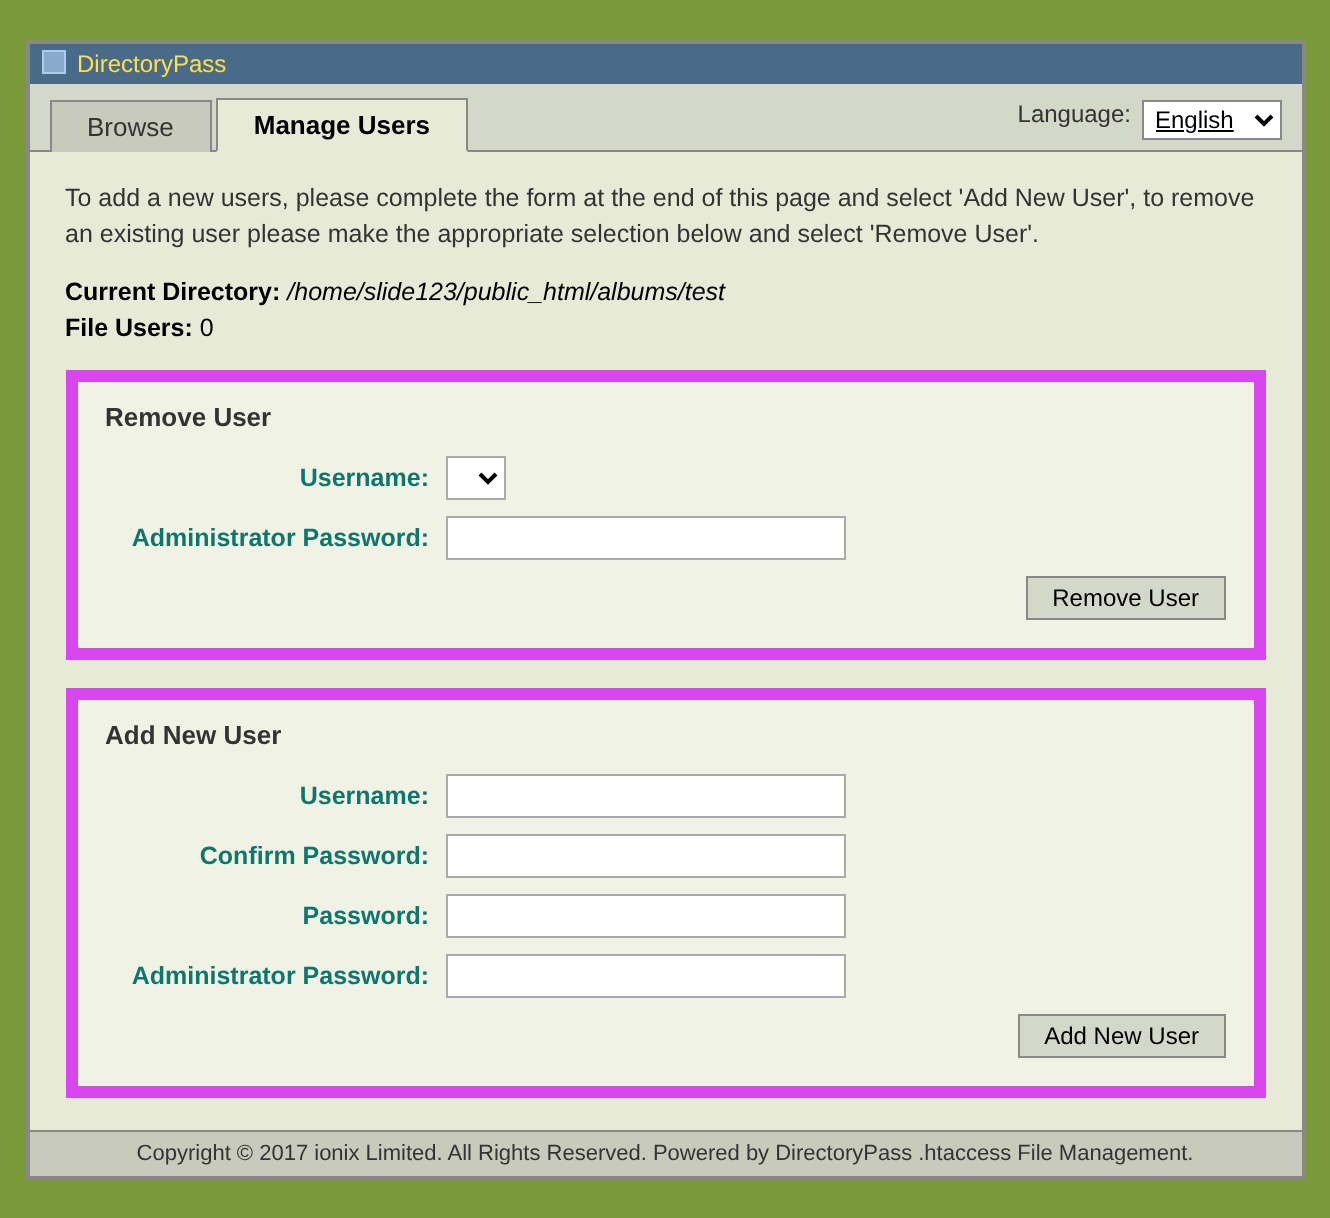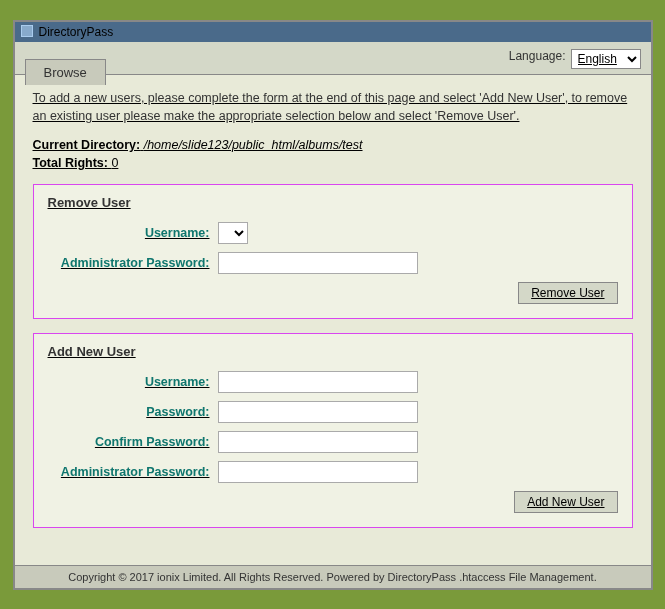--- a/index.html
+++ b/index.html
@@ -17,21 +17,21 @@
     .window {
       background-color: #d4d8c8;
       border: 2px solid #888;
       width: 640px;
       min-height: 570px;
       display: flex;
       flex-direction: column;
     }
     .window-title-bar {
       background-color: #4a6a8a;
-      color: #000000;
+      color: #fde047;
       font-size: 12px;
       padding: 3px 6px;
       display: flex;
       gap: 6px;
     }
     .window-title-icon {
       width: 12px;
       height: 12px;
       background-color: #88aacc;
       border: 1px solid #aaccee;
@@ -57,21 +57,21 @@
       gap: 2px;
     }
     .tab {
       padding: 5px 18px;
       border: 1px solid #888;
       background-color: #c8cabb;
       cursor: pointer;
       font-size: 13px;
       border-bottom: none;
       position: relative;
-      top: 11px;
+      top: 1px;
       color: #333;
     }
     .tab.active {
       background-color: #e8ead8;
       font-weight: bold;
       color: #000;
       border-bottom: 1px solid #e8ead8;
       z-index: 1;
     }
     .language-selector {
@@ -86,21 +86,20 @@
       font-size: 12px;
       padding: 1px 2px;
       border: 1px solid #888;
       background-color: #fff;
       text-decoration: underline;
     }
     .main-area {
       padding: 14px 18px;
       flex: 1;
       background-color: #e8ead8;
-      text-decoration: underline;
     }
     .description {
       font-size: 12.5px;
       color: #333;
       line-height: 1.5;
       margin-bottom: 12px;
     }
     .dir-info {
       font-size: 12.5px;
       margin-bottom: 4px;
@@ -108,21 +107,21 @@
     }
     .dir-info .label {
       font-weight: bold;
       margin-top: 31px;
     }
     .dir-info .value {
       font-weight: normal;
       font-style: italic;
     }
     .section-box {
-      border: 1px solid #d946ef;
+      border: 6px solid #d946ef;
       background-color: #f0f2e4;
       margin-top: 14px;
       padding: 10px 14px 14px 14px;
     }
     .section-title {
       font-size: 13px;
       font-weight: bold;
       margin-bottom: 12px;
       color: #333;
     }
@@ -184,36 +183,39 @@
     <span class="window-title-icon"></span>
     <span>DirectoryPass</span>
   </div>
 
   <div class="window-content">
     <div class="tab-bar">
       <div class="tabs">
         <div class="tab">
           <span>Browse</span>
         </div>
+        <div class="tab active">
+          <span>Manage Users</span>
+        </div>
       </div>
       <div class="language-selector">
         <span>Language:</span>
         <select><option>English</option><option>French</option><option>German</option><option>Spanish</option></select>
       </div>
     </div>
 
     <div class="main-area">
       <div class="description">To add a new users, please complete the form at the end of this page and select 'Add New User', to remove an existing user please make the appropriate selection below and select 'Remove User'.</div>
 
       <div class="dir-info">
         <span class="label">Current Directory:</span>
         <span class="value">/home/slide123/public_html/albums/test</span>
       </div>
       <div class="dir-info">
-        <span class="label">Total Rights:</span>
+        <span class="label">File Users:</span>
         <span>0</span>
       </div>
 
       <div class="section-box">
         <div class="section-title">Remove User</div>
 
         <div class="form-row">
           <label class="form-label">Username:</label>
           <select class="form-select">
           </select>
@@ -231,26 +233,26 @@
 
       <div class="section-box">
         <div class="section-title">Add New User</div>
 
         <div class="form-row">
           <label class="form-label">Username:</label>
           <input type="text" class="form-input" style="">
         </div>
 
         <div class="form-row">
+          <label class="form-label">Confirm Password:</label>
+          <input type="password" class="form-input" style="">
+        </div>
+
+        <div class="form-row">
           <label class="form-label">Password:</label>
-          <input type="password" class="form-input" style="">
-        </div>
-
-        <div class="form-row">
-          <label class="form-label">Confirm Password:</label>
           <input type="password" class="form-input" style="">
         </div>
 
         <div class="form-row">
           <label class="form-label">Administrator Password:</label>
           <input type="password" class="form-input" style="">
         </div>
 
         <div class="button-row">
           <button class="action-button">Add New User</button>

